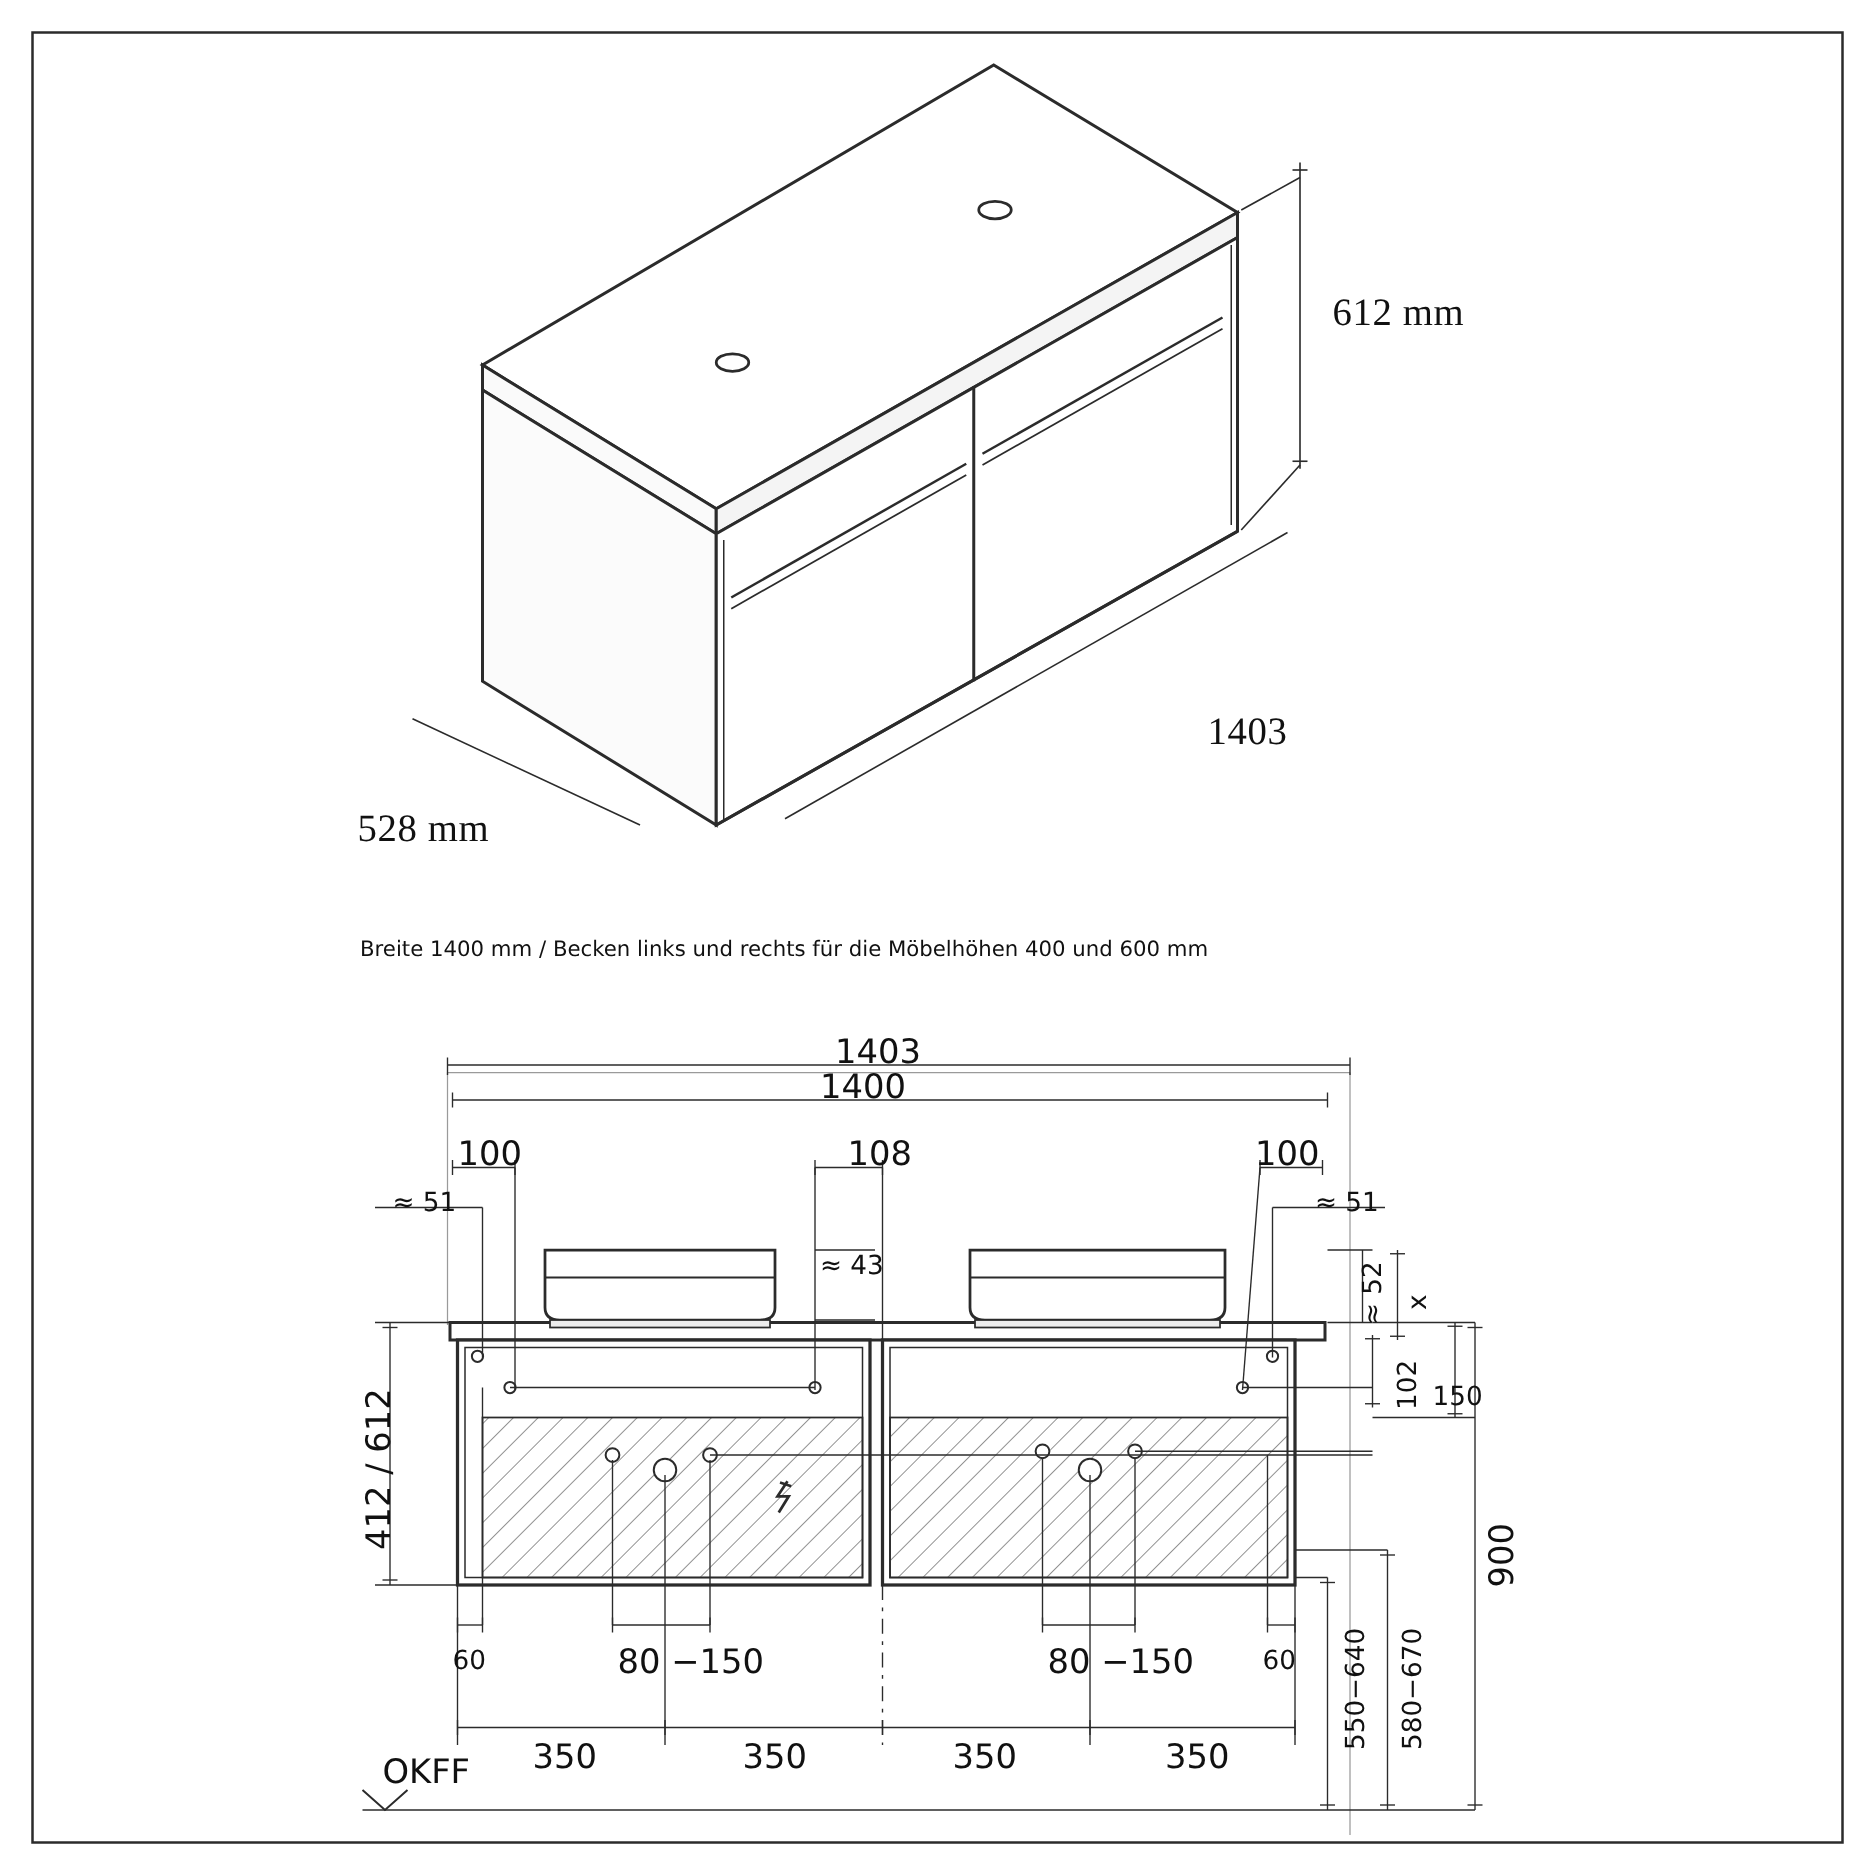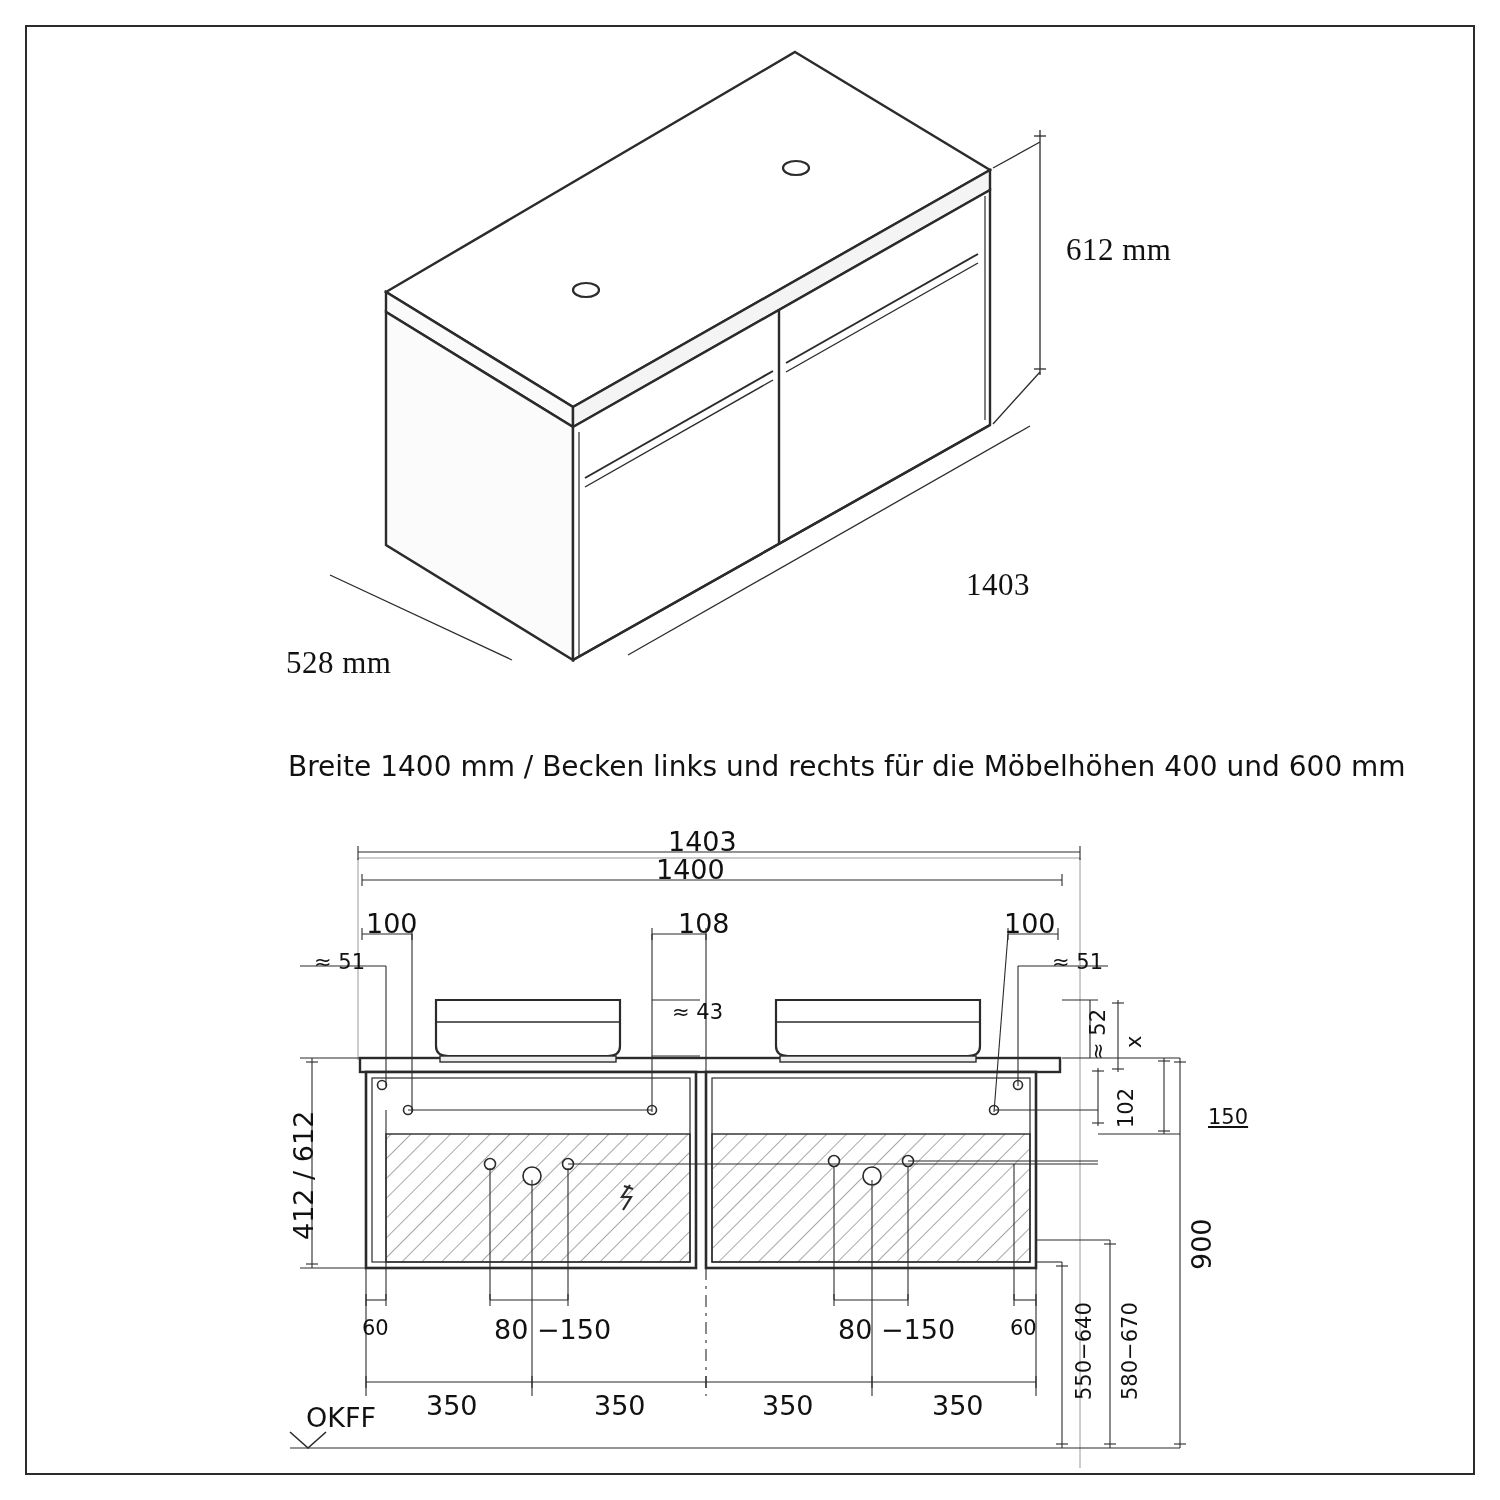--- a/index.html
+++ b/index.html
@@ -32,21 +32,21 @@
     letter-spacing: 0.5px;
     font-family: Liberation Serif, serif;
   }
   .dim-mid {
     font-size: 27px;
   }
   .dim-small {
     font-size: 21px;
   }
   .caption {
-    font-size: 28px;
+    font-size: 17px;
   }
   .rot90 {
     transform: rotate(-90deg);
     transform-origin: left top;
   }
   svg { display: block; }
 </style>
 </head>
 <body>
 
@@ -288,29 +288,29 @@
   <div class="txt dim-mid" style="left:366px; top:908px;">100</div>
 
   <div class="txt dim-mid" style="left:654px; top:908px;margin-left:24px;">108</div>
 
   <div class="txt dim-mid" style="left:1004px; top:908px;">100</div>
 
   <div class="txt dim-small" style="left:314px; top:950px;">≈ 51</div>
 
   <div class="txt dim-small" style="left:1052px; top:950px;">≈ 51</div>
 
-  <div class="txt dim-small" style="left:656px; top:1000px;margin-left:16px;">≈ 43</div>
+  <div class="txt dim-small" style="left:656px; top:1000px;">≈ 43</div>
 
   <div class="txt dim-small rot90" style="left:1086px; top:1060px;">≈ 52</div>
 
   <div class="txt dim-small rot90" style="left:1122px; top:1048px;">x</div>
 
   <div class="txt dim-small rot90" style="left:1114px; top:1128px;">102</div>
 
-  <div class="txt dim-small" style="left:1208px; top:1105px;text-decoration:underline;">150</div>
+  <div class="txt dim-small" style="left:1146px; top:1105px;">150</div>
 
   <div class="txt dim-mid rot90" style="left:288px; top:1240px;">412 / 612</div>
 
   <div class="txt dim-small" style="left:362px; top:1316px;">60</div>
 
   <div class="txt dim-small" style="left:1010px; top:1316px;">60</div>
 
   <div class="txt dim-mid" style="left:494px; top:1314px;">80 −150</div>
 
   <div class="txt dim-mid" style="left:838px; top:1314px;">80 −150</div>

